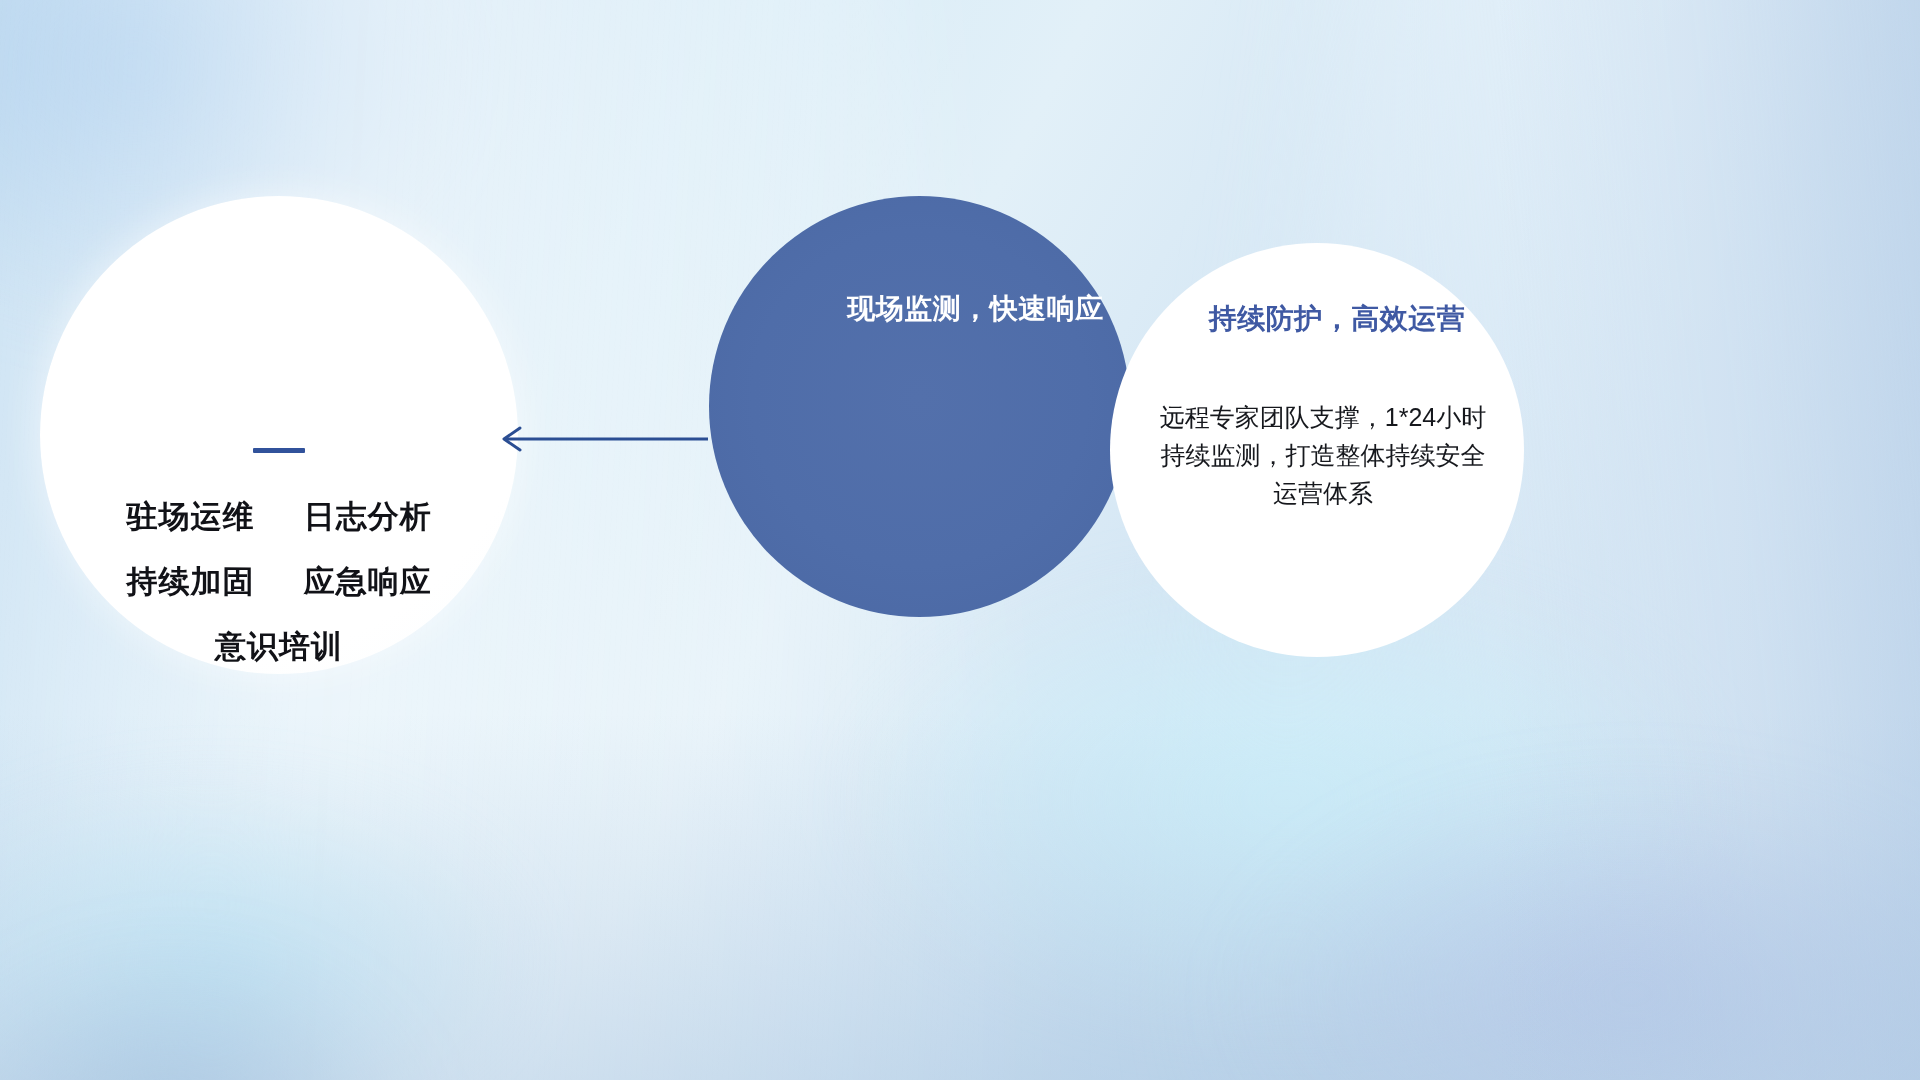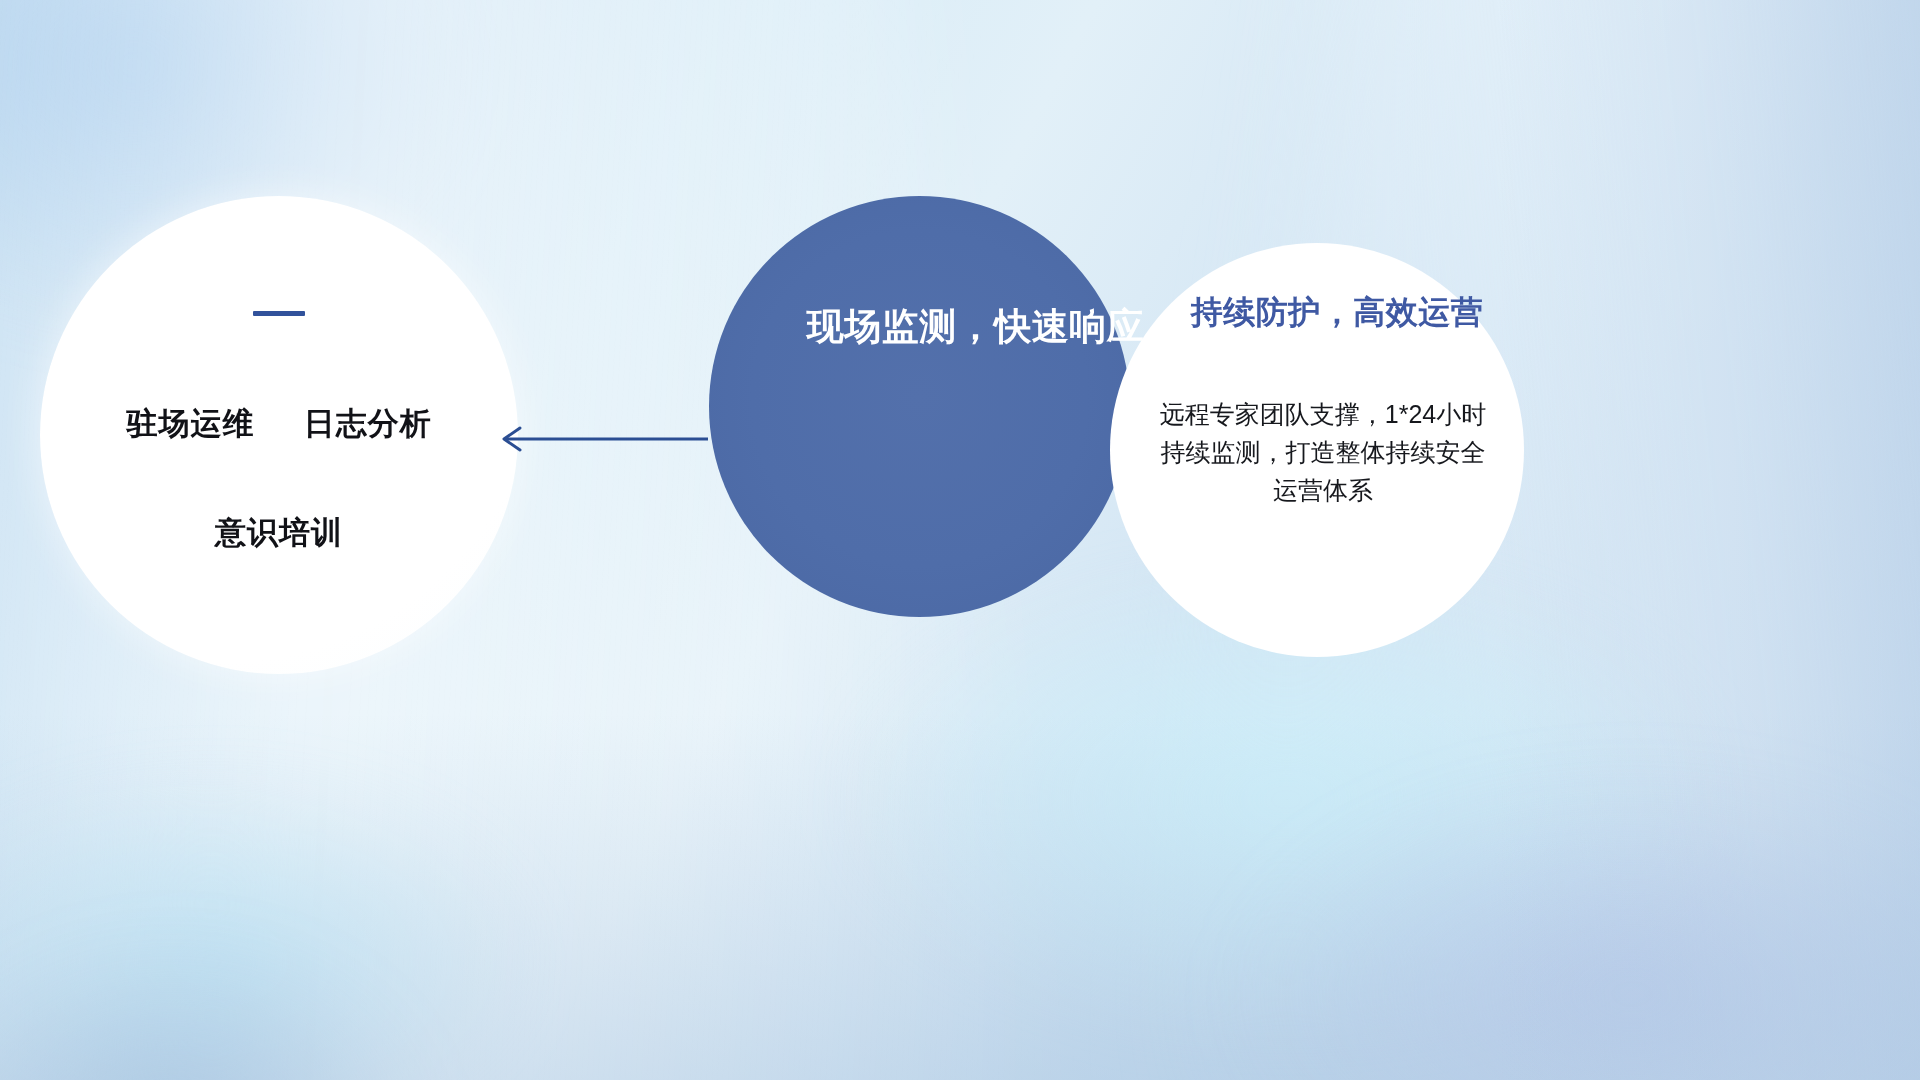--- a/index.html
+++ b/index.html
@@ -84,23 +84,22 @@
 
   
   #circle-left {
     left:40px; top:196px; width:478px; height:478px;
     background:radial-gradient(circle at 38% 30%, #ffffff 0%, #ffffff 72%, #fbfdfe 100%);
     box-shadow:0 0 40px rgba(255,255,255,0.55);
   }
   #circle-left .inner {
     position:absolute; inset:0;
     display:flex; flex-direction:column;
-    align-items:center; justify-content:center;
+    align-items:center; justify-content:flex-end;
     padding:0 34px;
-    gap:44px;
   }
   #left-divider {
     width:52px; height:5px; background:#31529b;
     border-radius:1px; margin-bottom:48px;
   }
   .left-row {
     font-size:31px; font-weight:bold; color:#111217;
     letter-spacing:1px; line-height:1.0;
     margin-bottom:34px; white-space:nowrap;
   }
@@ -113,24 +112,23 @@
     background:radial-gradient(circle at 50% 48%, #5370ab 0%, #4f6da9 55%, #4a67a3 100%);
     z-index:3;
   }
   #circle-mid .inner {
     position:absolute; inset:0;
     display:flex; flex-direction:column;
     align-items:center; justify-content:flex-start;
     padding-top:94px;
   }
   #mid-title {
-    font-size:37px; font-weight:bold; color:#ffffff;
+    font-size:28px; font-weight:bold; color:#ffffff;
     white-space:nowrap; letter-spacing:0.5px;
     transform:translateX(56px);
-    margin-top:12px;
   }
   #mid-body {
     margin-top:64px;
     font-size:25px; color:#ffffff; line-height:1.52;
     text-align:center; width:300px;
     transform:translateX(22px);
   }
 
   
   #circle-right {
@@ -138,23 +136,24 @@
     background:radial-gradient(circle at 45% 35%, #ffffff 0%, #ffffff 80%, #fcfeff 100%);
     z-index:4;
   }
   #circle-right .inner {
     position:absolute; inset:0;
     display:flex; flex-direction:column;
     align-items:center; justify-content:flex-start;
     padding-top:48px;
   }
   #right-title {
-    font-size:32px; font-weight:bold; color:#3f59a3;
+    font-size:28px; font-weight:bold; color:#3f59a3;
     white-space:nowrap; letter-spacing:0.5px;
     transform:translateX(20px);
+    margin-top:9px;
   }
   #right-body {
     margin-top:60px;
     font-size:25px; color:#16181d; line-height:1.52;
     text-align:center; width:348px;
     transform:translateX(6px);
   }
 
   
   #arrow-connector {
@@ -190,20 +189,25 @@
   <div class="circle" id="circle-left">
     <div class="inner">
       <div id="left-divider"></div>
 
       <div class="left-row">
         <span>驻场运维</span>
         <span class="left-gap"></span>
         <span>日志分析</span>
       </div>
 
+      <div class="left-row">
+        <span>持续加固</span>
+        <span class="left-gap"></span>
+        <span>应急响应</span>
+      </div>
 
       <div class="left-row last">
         <span>意识培训</span>
       </div>
     </div>
   </div>
 
   <div class="circle" id="circle-mid">
     <div class="inner">
       <div id="mid-title">现场监测，快速响应</div>

